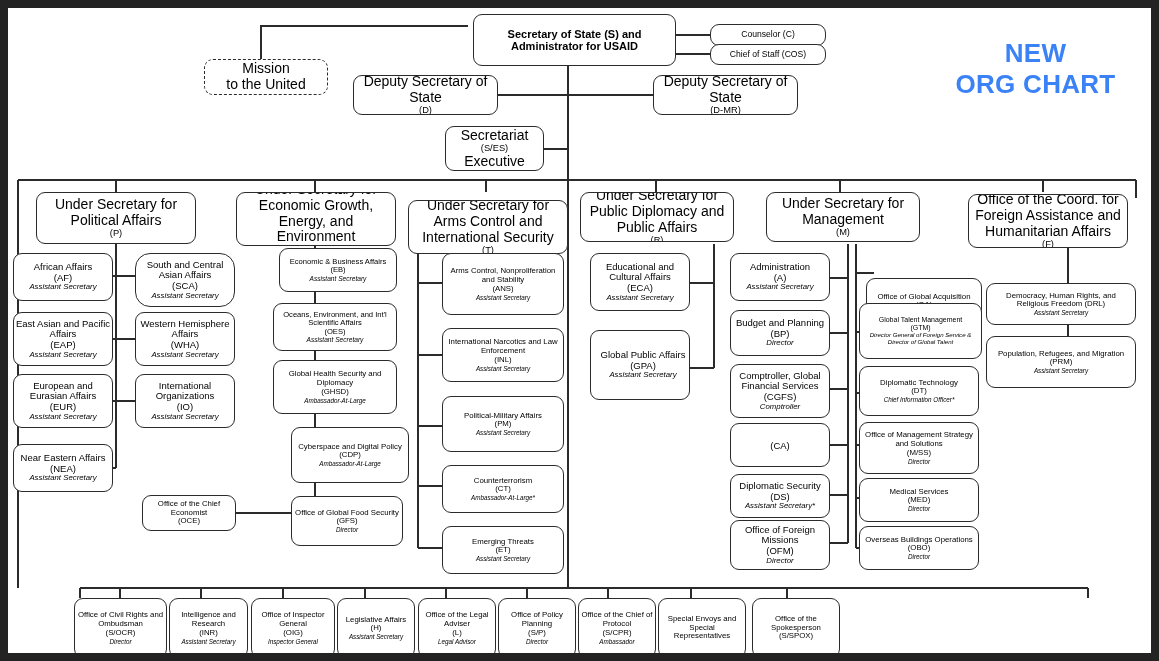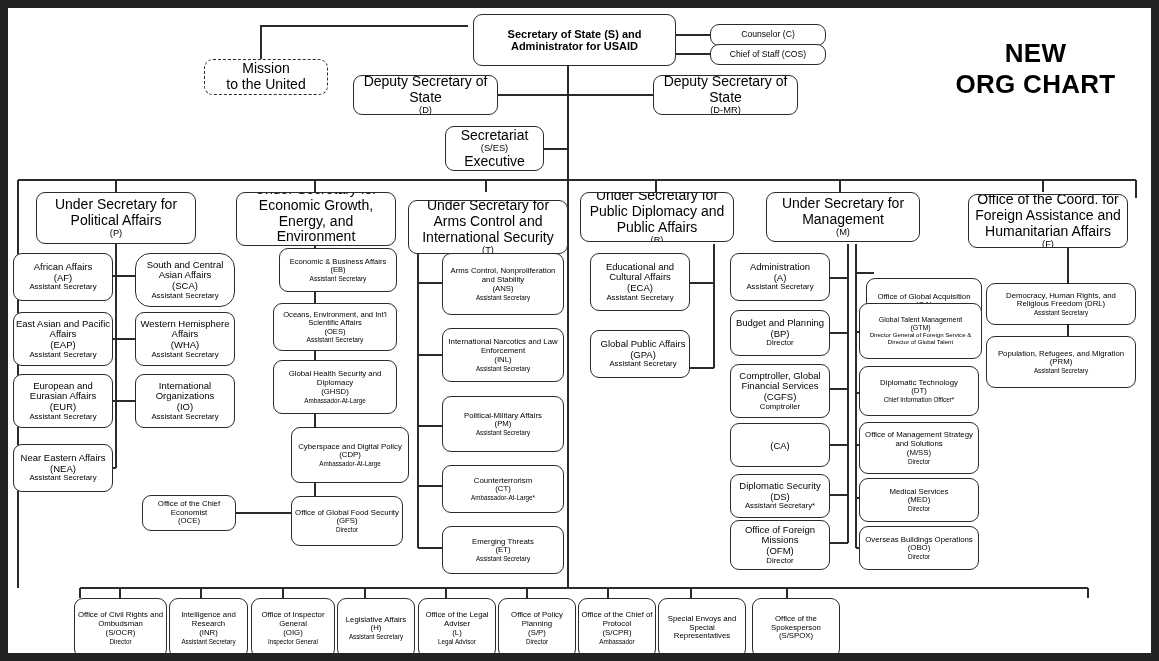--- a/index.html
+++ b/index.html
@@ -48,40 +48,40 @@
     text-align: center;
     color: #000000;
     line-height: 1.12;
     padding: 1px 2px;
     overflow: hidden;
   }
   .box.dashed { border-style: dashed; }
   .box .ln { display: block; width: 100%; }
   .t-title { font-size: 9.5px; }
   .t-code  { font-size: 9.5px; }
-  .t-role  { font-size: 7.8px; }
+  .t-role  { font-size: 7.8px; font-style: italic; }
 
   
   .sz-top    .ln { font-size: 11px; font-weight: bold; }
   .sz-us  .t-title { font-size: 14px; }
   .sz-us  .t-code  { font-size: 9.3px; }
   .sz-sm  .t-title { font-size: 7.6px; }
   .sz-sm  .t-code  { font-size: 7.6px; }
   .sz-sm  .t-role  { font-size: 6.6px; }
   .sz-xs  .t-title { font-size: 7.0px; }
   .sz-xs  .t-code  { font-size: 7.0px; }
   .sz-xs  .t-role  { font-size: 6.1px; }
   .sz-bot .t-title { font-size: 7.8px; }
   .sz-bot .t-code  { font-size: 7.8px; }
   .sz-bot .t-role  { font-size: 6.3px; }
   .sz-mini .t-title { font-size: 8.6px; }
 
   #banner {
     position: absolute;
-    color: #000000;
+    color: #3b82f6;
     font-weight: bold;
     font-size: 26px;
     line-height: 1.2;
     text-align: center;
     letter-spacing: 0.3px;
   }
 </style>
 </head>
 <body>
 
@@ -337,21 +337,21 @@
       <span class="ln t-title">Emerging Threats</span>
       <span class="ln t-code">(ET)</span>
       <span class="ln t-role">Assistant Secretary</span>
     </div>
 
     <div class="box" style="left:582px; top:245px; width:100px; height:58px;">
       <span class="ln t-title">Educational and Cultural Affairs</span>
       <span class="ln t-code">(ECA)</span>
       <span class="ln t-role">Assistant Secretary</span>
     </div>
-    <div class="box" style="left:582px; top:322px; width:100px; height:48px;padding-left:8px;">
+    <div class="box" style="left:582px; top:322px; width:100px; height:70px;padding-left:8px;">
       <span class="ln t-title">Global Public Affairs</span>
       <span class="ln t-code">(GPA)</span>
       <span class="ln t-role">Assistant Secretary</span>
     </div>
 
     <div class="box" style="left:722px; top:245px; width:100px; height:48px;">
       <span class="ln t-title">Administration</span>
       <span class="ln t-code">(A)</span>
       <span class="ln t-role">Assistant Secretary</span>
     </div>

